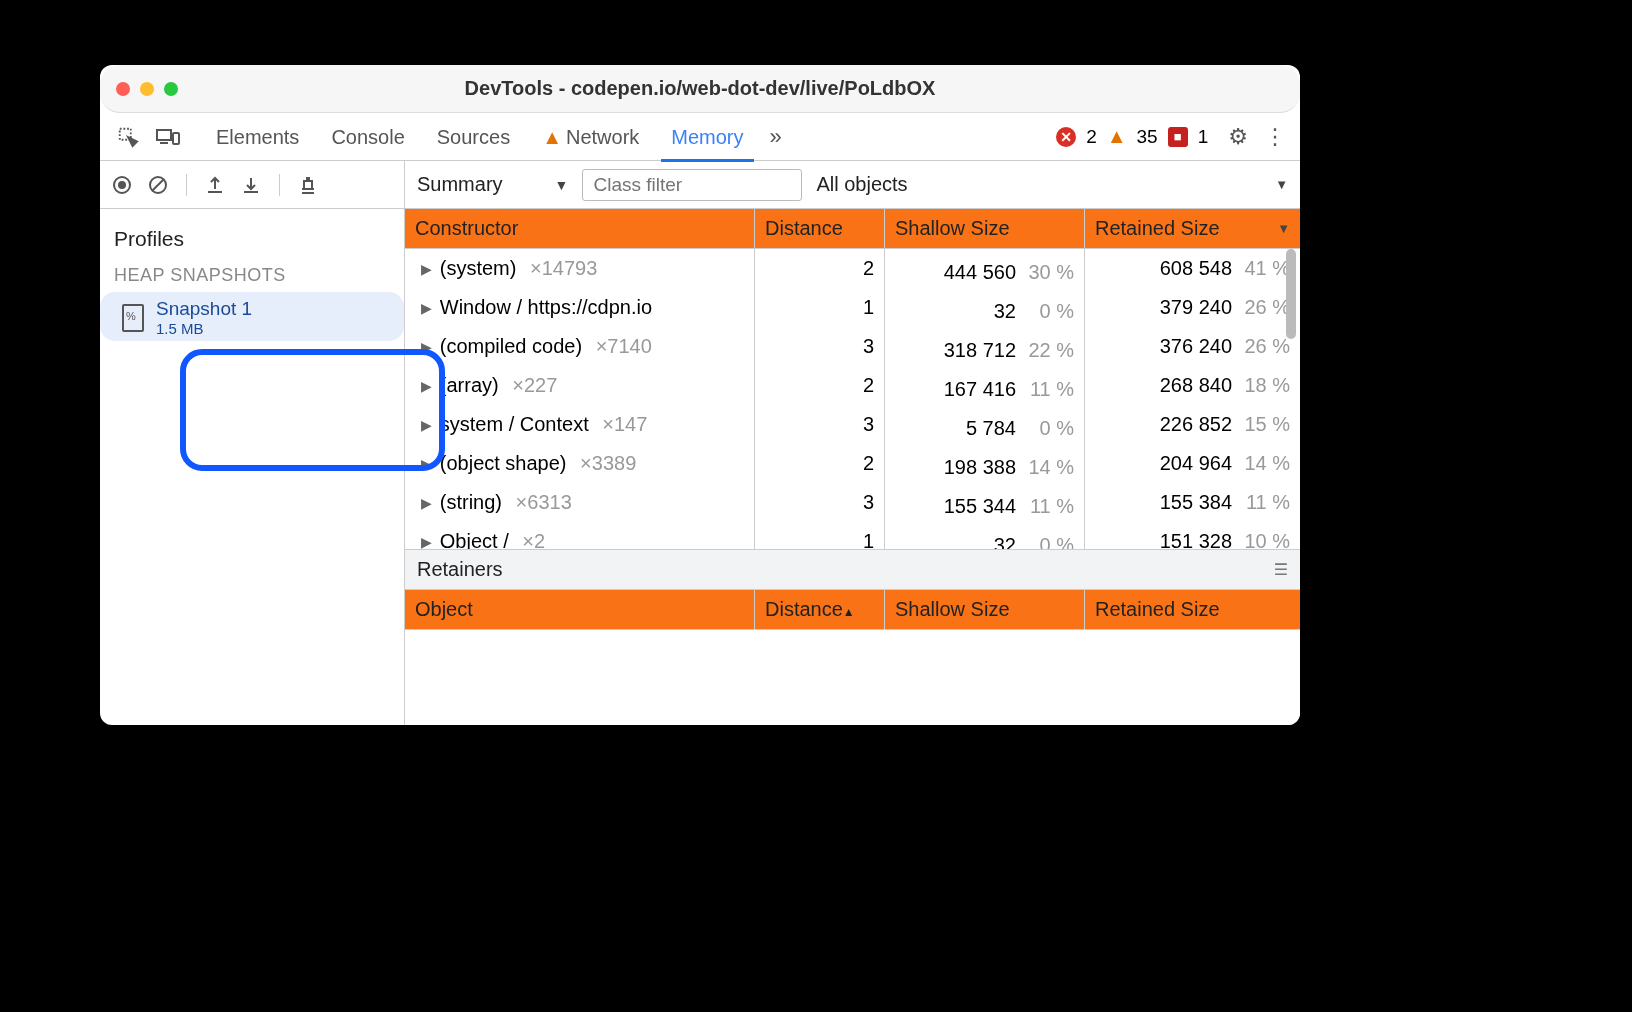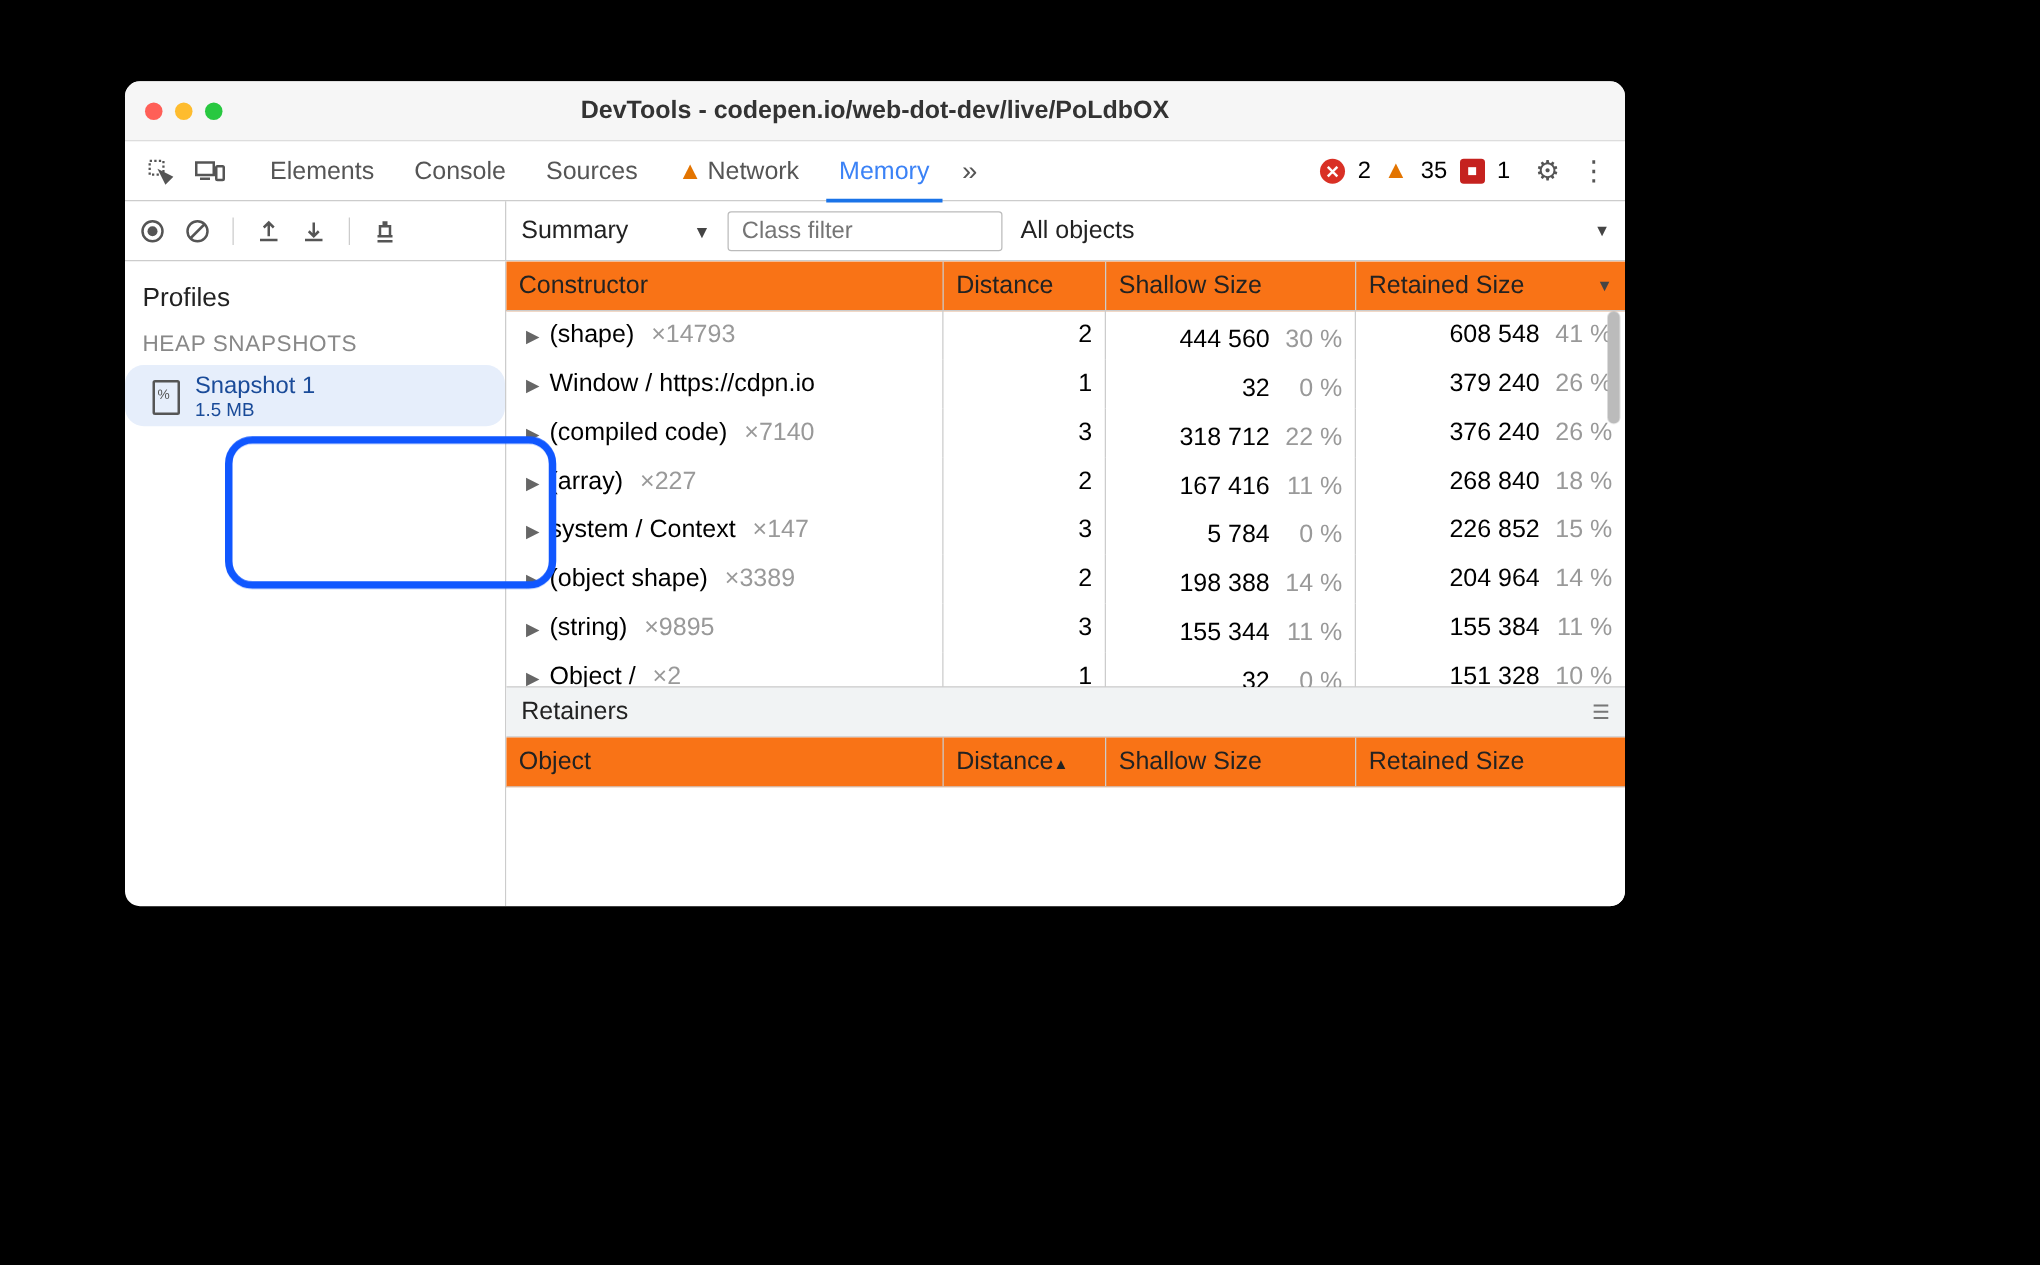--- a/index.html
+++ b/index.html
@@ -24,20 +24,21 @@
     flex-direction: column;
   }
   .titlebar {
     height: 48px;
     background: #f6f6f6;
     display: flex;
     align-items: center;
     padding: 0 16px;
     border-bottom: 1px solid #ddd;
     position: relative;
+    border-radius: 20px;
   }
   .traffic-lights { display: flex; gap: 10px; }
   .tl { width: 14px; height: 14px; border-radius: 50%; }
   .tl.red { background: #ff5f57; }
   .tl.yellow { background: #febc2e; }
   .tl.green { background: #28c840; }
   .title-text {
     position: absolute;
     left: 0; right: 0;
     text-align: center;
@@ -310,21 +311,21 @@
         <div class="th c-constr">Constructor</div>
         <div class="th c-dist">Distance</div>
         <div class="th c-shal">Shallow Size</div>
         <div class="th c-ret">
             <span>Retained Size</span>
             <span class="tri">▼</span>
           </div>
       </div>
       <div class="table-body" id="table-body">
           <div class="tr">
-            <div class="td c-constr" style="flex:1;"><span class="expander">▶</span><span>(shape)</span>&nbsp;<span class="count">×14793</span></div>
+            <div class="td c-constr" style="flex:1;"><span class="expander">▶</span><span>(system)</span>&nbsp;<span class="count">×14793</span></div>
             <div class="td dist">2</div>
             <div class="td shal">
               <span>444 560</span>
               <span class="pct">30 %</span>
             </div>
             <div class="td ret">
               <span>608 548</span>
               <span class="pct">41 %</span>
             </div>
           </div>
@@ -385,21 +386,21 @@
             <div class="td shal">
               <span>198 388</span>
               <span class="pct">14 %</span>
             </div>
             <div class="td ret">
               <span>204 964</span>
               <span class="pct">14 %</span>
             </div>
           </div>
           <div class="tr">
-            <div class="td c-constr" style="flex:1;"><span class="expander">▶</span><span>(string)</span>&nbsp;<span class="count">×9895</span></div>
+            <div class="td c-constr" style="flex:1;"><span class="expander">▶</span><span>(string)</span>&nbsp;<span class="count">×6313</span></div>
             <div class="td dist">3</div>
             <div class="td shal">
               <span>155 344</span>
               <span class="pct">11 %</span>
             </div>
             <div class="td ret">
               <span>155 384</span>
               <span class="pct">11 %</span>
             </div>
           </div>

